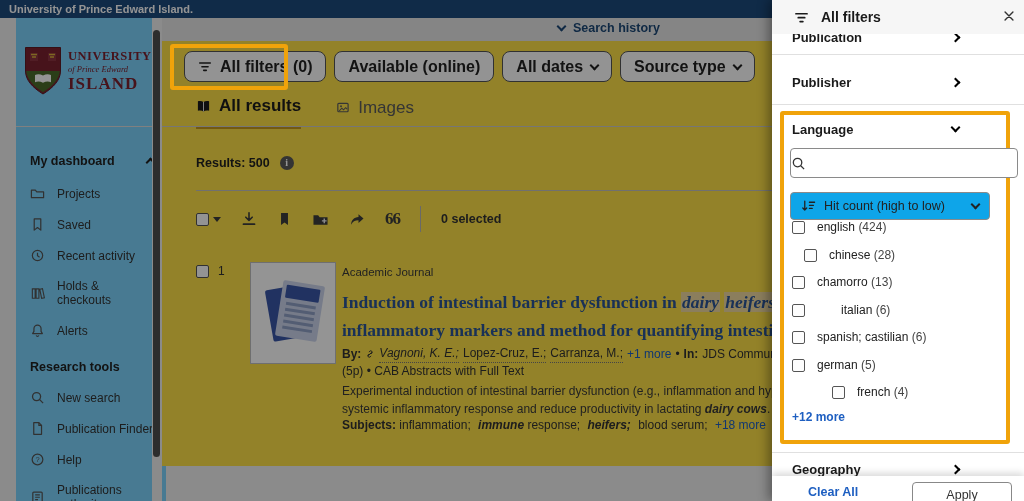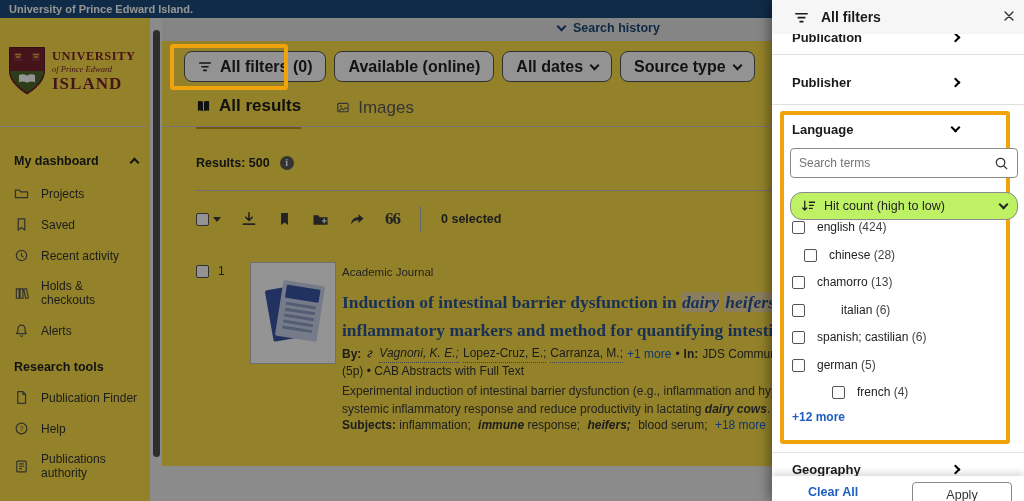--- a/index.html
+++ b/index.html
@@ -6,21 +6,21 @@
   html,body { width:1024px; height:501px; overflow:hidden; background:#dcdcdc;
     font-family:"Liberation Sans", sans-serif; }
   .stage { position:relative; width:1024px; height:501px; overflow:hidden; background:#fff; }
 
   
   .topbar { position:absolute; left:0; top:0; width:772px; height:18px; background:#1d4b7c;
     color:#fff; font-size:11px; font-weight:bold; line-height:18px; padding-left:9px; z-index:2;}
 
   
   .left-region { position:absolute; left:0; top:0; width:772px; height:501px; background:#f0f0f0;}
-  .sidebar { position:absolute; left:0; top:18px; width:150px; height:483px; background:#fde047; }
+  .sidebar { position:absolute; left:16px; top:18px; width:150px; height:483px; background:#7dd3fc; }
   .logo { position:absolute; left:8px; top:28px; display:flex; gap:6px; align-items:center; }
   .logo-text { font-family:"Liberation Serif", serif; color:#7a2230; line-height:1; }
   .logo-text .l1 { font-size:12.5px; font-weight:bold; letter-spacing:.5px;}
   .logo-text .l2 { font-size:8.5px; font-style:italic; margin:2px 0;}
   .logo-text .l3 { font-size:17px; font-weight:bold; letter-spacing:1px;}
   .sb-divider { position:absolute; left:0; top:108px; width:145px; height:1px; background:#dddddd; }
   .nav { position:absolute; left:0; top:128px; width:152px; }
   .nav-header { display:flex; align-items:center; justify-content:space-between;
     padding:8px 14px 10px 14px; font-size:12.5px; font-weight:bold; color:#222; cursor:pointer;}
   .nav-item { display:flex; align-items:center; gap:12px; padding:8px 14px; font-size:12px;
@@ -117,22 +117,22 @@
   .panel-close { position:absolute; right:8px; top:9px; color:#333; cursor:pointer; display:flex;}
   .sec-row { position:absolute; left:0; width:201px; display:flex; align-items:center;
     justify-content:space-between; padding:0 14px 0 20px; cursor:pointer;}
   .sec-row .lbl { font-size:13px; font-weight:bold; color:#1a1a1a;}
   .p-divider { position:absolute; left:0; width:252px; height:1px; background:#e0e0e0;}
   .lang-input { position:absolute; left:18px; top:148px; width:228px; height:30px;
     border:1px solid #8a8a8a; border-radius:4px; background:#fff; display:flex; align-items:center; z-index:6;}
   .lang-input input { border:none; outline:none; flex:1; padding:0 8px; font-size:12px; color:#333;
     font-family:"Liberation Sans", sans-serif; background:transparent;}
   .lang-input .ic { margin-right:8px; color:#333; display:flex; cursor:pointer;}
-  .lang-sort { position:absolute; left:18px; top:192px; width:228px; height:28px;
-    border:1px solid #8a8a8a; border-radius:12px; background:#bef264; display:flex; align-items:center;
+  .lang-sort { position:absolute; left:18px; top:192px; width:200px; height:28px;
+    border:1px solid #8a8a8a; border-radius:4px; background:#0ea5e9; display:flex; align-items:center;
     gap:8px; padding:0 10px; font-size:12.5px; color:#222; cursor:pointer; z-index:6;}
   .lang-sort .grow { flex:1;}
   .opt { position:absolute; left:20px; display:flex; align-items:center; gap:12px; font-size:12px;
     color:#222; cursor:pointer;}
   .opt .cnt { color:#444;}
   .more12 { position:absolute; left:20px; top:410px; font-size:12px; color:#1e5fc1; font-weight:bold;
     cursor:pointer;}
   .panel-footer { position:absolute; left:0; top:476px; width:252px; height:32px; background:#fff;
     box-shadow:0 -3px 7px rgba(0,0,0,.15); z-index:10; display:flex; align-items:center;}
   .clear-link { margin-left:36px; color:#1e5fc1; font-size:12.5px; font-weight:bold; cursor:pointer;}
@@ -225,20 +225,29 @@
               </svg>
           </span>
           <span>Alerts</span>
         </div>
 
         <div class="nav-section" style="padding-left:14px;">Research tools</div>
 
         <div class="nav-item">
           <span class="ic">
             <svg width="15" height="15" viewBox="0 0 16 16">
+                <circle cx="7" cy="7" r="4.3" fill="none" stroke="currentColor" stroke-width="1.4"></circle>
+                <path d="M10.3 10.3L14 14" stroke="currentColor" stroke-width="1.4"></path>
+              </svg>
+          </span>
+          <span>New search</span>
+        </div>
+        <div class="nav-item">
+          <span class="ic">
+            <svg width="15" height="15" viewBox="0 0 16 16">
                 <path d="M4 1.8h5.5l2.8 2.8v9.6H4z" fill="none" stroke="currentColor" stroke-width="1.3" stroke-linejoin="round"></path>
                 <path d="M9.5 1.8v2.8h2.8" fill="none" stroke="currentColor" stroke-width="1.3"></path>
               </svg>
           </span>
           <span>Publication Finder</span>
         </div>
         <div class="nav-item">
           <span class="ic">
             <svg width="15" height="15" viewBox="0 0 16 16">
                 <circle cx="8" cy="8" r="5.7" fill="none" stroke="currentColor" stroke-width="1.3"></circle>
@@ -445,21 +454,20 @@
       <span class="chev right"></span>
     </div>
     <div class="p-divider" style="top:104px;"></div>
 
     <div class="sec-row" style="top:118px; height:22px;">
       <span class="lbl">Language</span>
       <span class="chev down"></span>
     </div>
 
     <div class="lang-input">
-      <input type="text" placeholder="Search terms" style="">
       <span class="ic">
         <svg width="15" height="15" viewBox="0 0 16 16">
             <circle cx="7" cy="7" r="4.5" fill="none" stroke="currentColor" stroke-width="1.4"></circle>
             <path d="M10.4 10.4L14 14" stroke="currentColor" stroke-width="1.4"></path>
           </svg>
       </span>
     </div>
 
     <div class="lang-sort">
       <span style="display:flex;">

